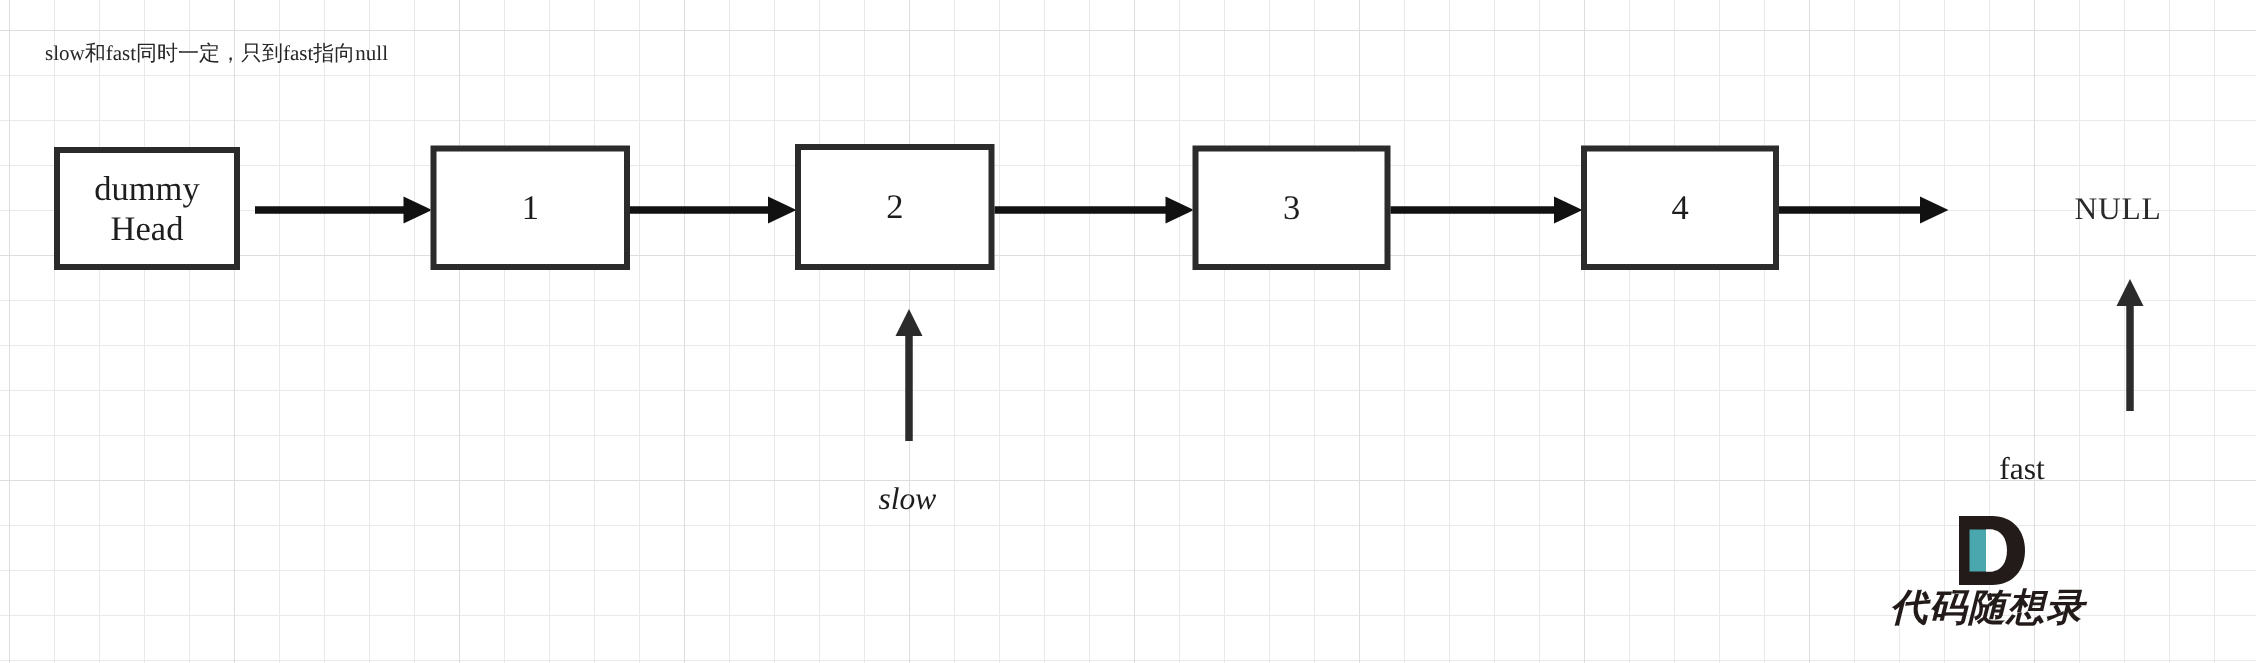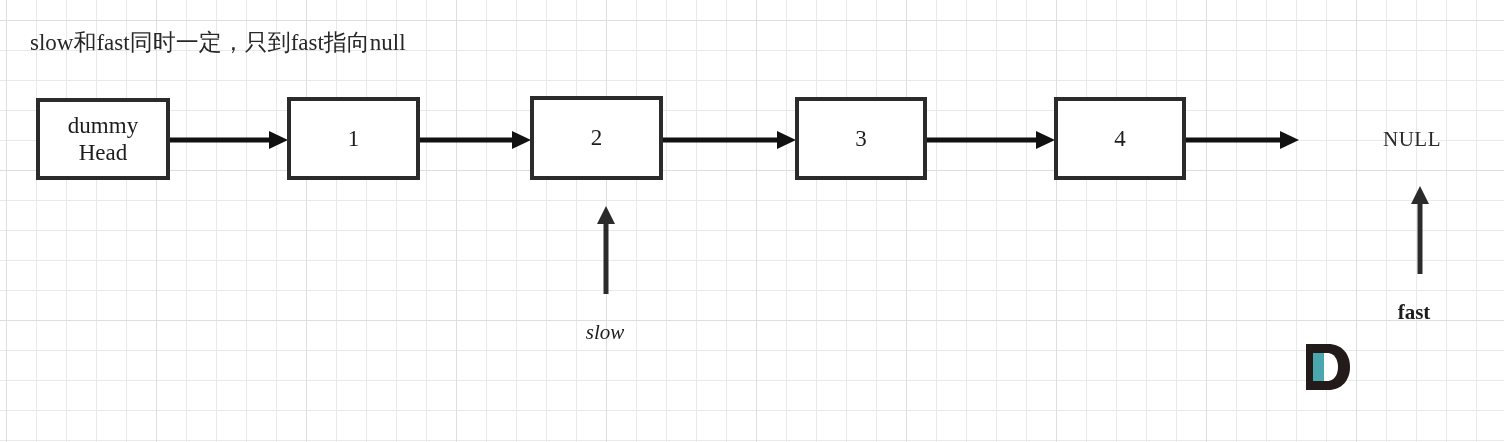--- a/index.html
+++ b/index.html
@@ -29,21 +29,21 @@
       linear-gradient(to bottom, #dedede 1px, transparent 1px);
     background-size: 150px 150px;
     background-position: 6px 20px;
     pointer-events: none;
   }
 
   .caption {
     position: absolute;
     left: 30px;
     top: 27px;
-    font-size: 23px;
+    font-size: 14px;
     color: #272727;
     white-space: nowrap;
     letter-spacing: 0px;
   }
 
   .node {
     position: absolute;
     box-sizing: border-box;
     border: 4px solid #2b2b2b;
     background: #ffffff;
@@ -114,21 +114,21 @@
 </style>
 </head>
 <body>
 
 <div id="canvas">
 
   <div id="grid-major"></div>
 
   <div class="caption">slow和fast同时一定，只到fast指向null</div>
 
-  <div class="node" style="left:36px; top:98px; width:134px; height:82px;align-items:center;">
+  <div class="node" style="left:36px; top:98px; width:124px; height:82px;align-items:center;">
     <div>
       <span class="node-label">dummy</span>
       <span class="node-label">Head</span>
     </div>
   </div>
 
   <div class="arrow-h" style="left:170px; top:129px; width:118px;">
     <svg width="118" height="22" viewBox="0 0 118 22">
       <line x1="0" y1="11" x2="103" y2="11" stroke="#111111" stroke-width="5"></line>
       <polygon points="99,2 118,11 99,20" fill="#111111"></polygon>
@@ -188,26 +188,27 @@
     </svg>
   </div>
   <div class="ptr-label" style="left:555px; top:320px; width:100px;font-style:italic;">slow</div>
 
   <div class="arrow-v" style="left:1409px; top:186px; height:88px;">
     <svg width="22" height="88" viewBox="0 0 22 88">
       <line x1="11" y1="88" x2="11" y2="14" stroke="#2b2b2b" stroke-width="5"></line>
       <polygon points="2,18 11,0 20,18" fill="#2b2b2b"></polygon>
     </svg>
   </div>
-  <div class="ptr-label" style="left:1364px; top:300px; width:100px;font-weight:bold;">fast</div>
+  <div class="ptr-label" style="left:1298px; top:300px; width:100px;">fast</div>
 
   <div id="logo">
     <div class="logo-mark">
       <svg width="48" height="46" viewBox="0 0 48 46">
         <path d="M4,0 L26,0 C40,0 48,10 48,23 C48,36 40,46 26,46 L4,46 Z" fill="#231b19"></path>
         <rect x="11" y="9" width="11" height="28" fill="#49a7ad"></rect>
         <rect x="22" y="9" width="5" height="28" fill="#ffffff"></rect>
         <path d="M22,9 L25,9 C32,9 36,15 36,23 C36,31 32,37 25,37 L22,37 Z" fill="#ffffff"></path>
       </svg>
     </div>
+    <div class="logo-text">代码随想录</div>
   </div>
 
 </div>
 
 </body></html>

